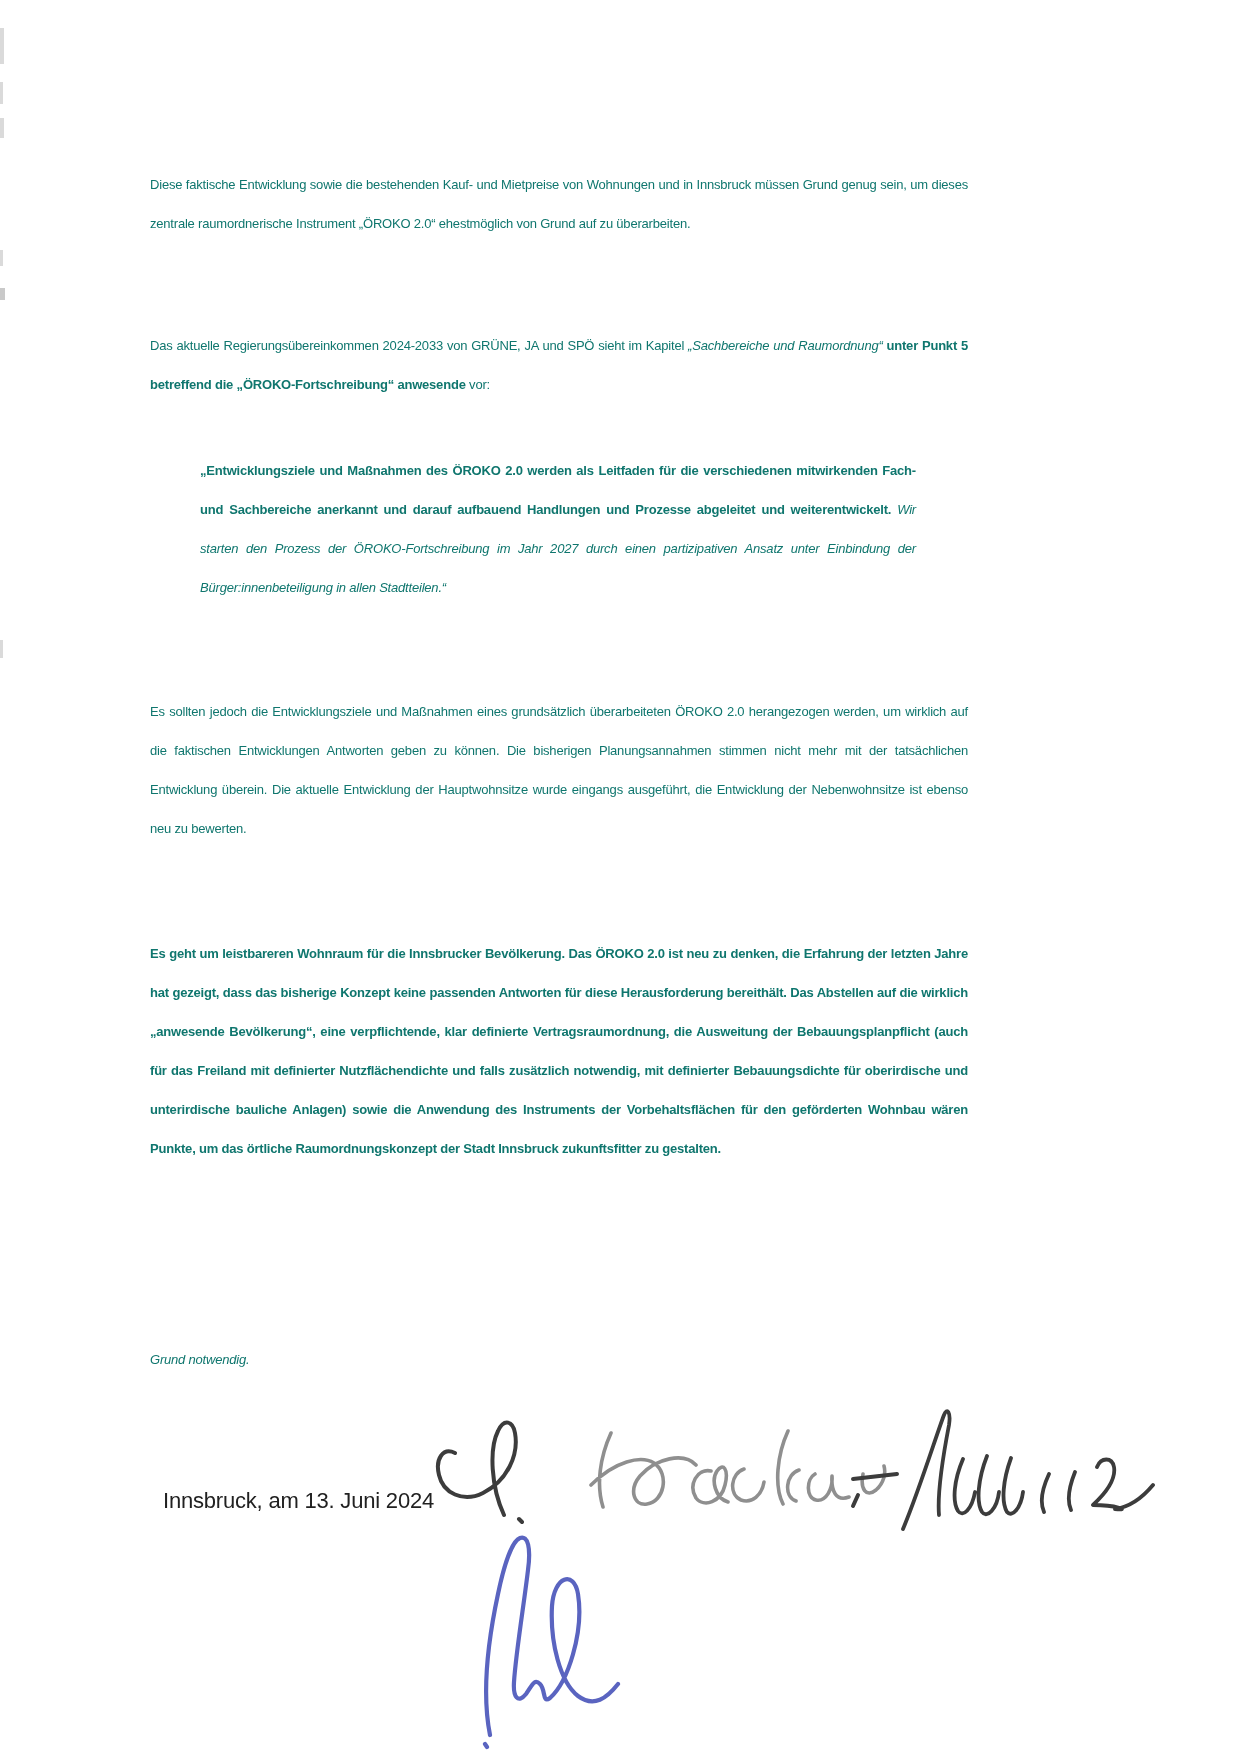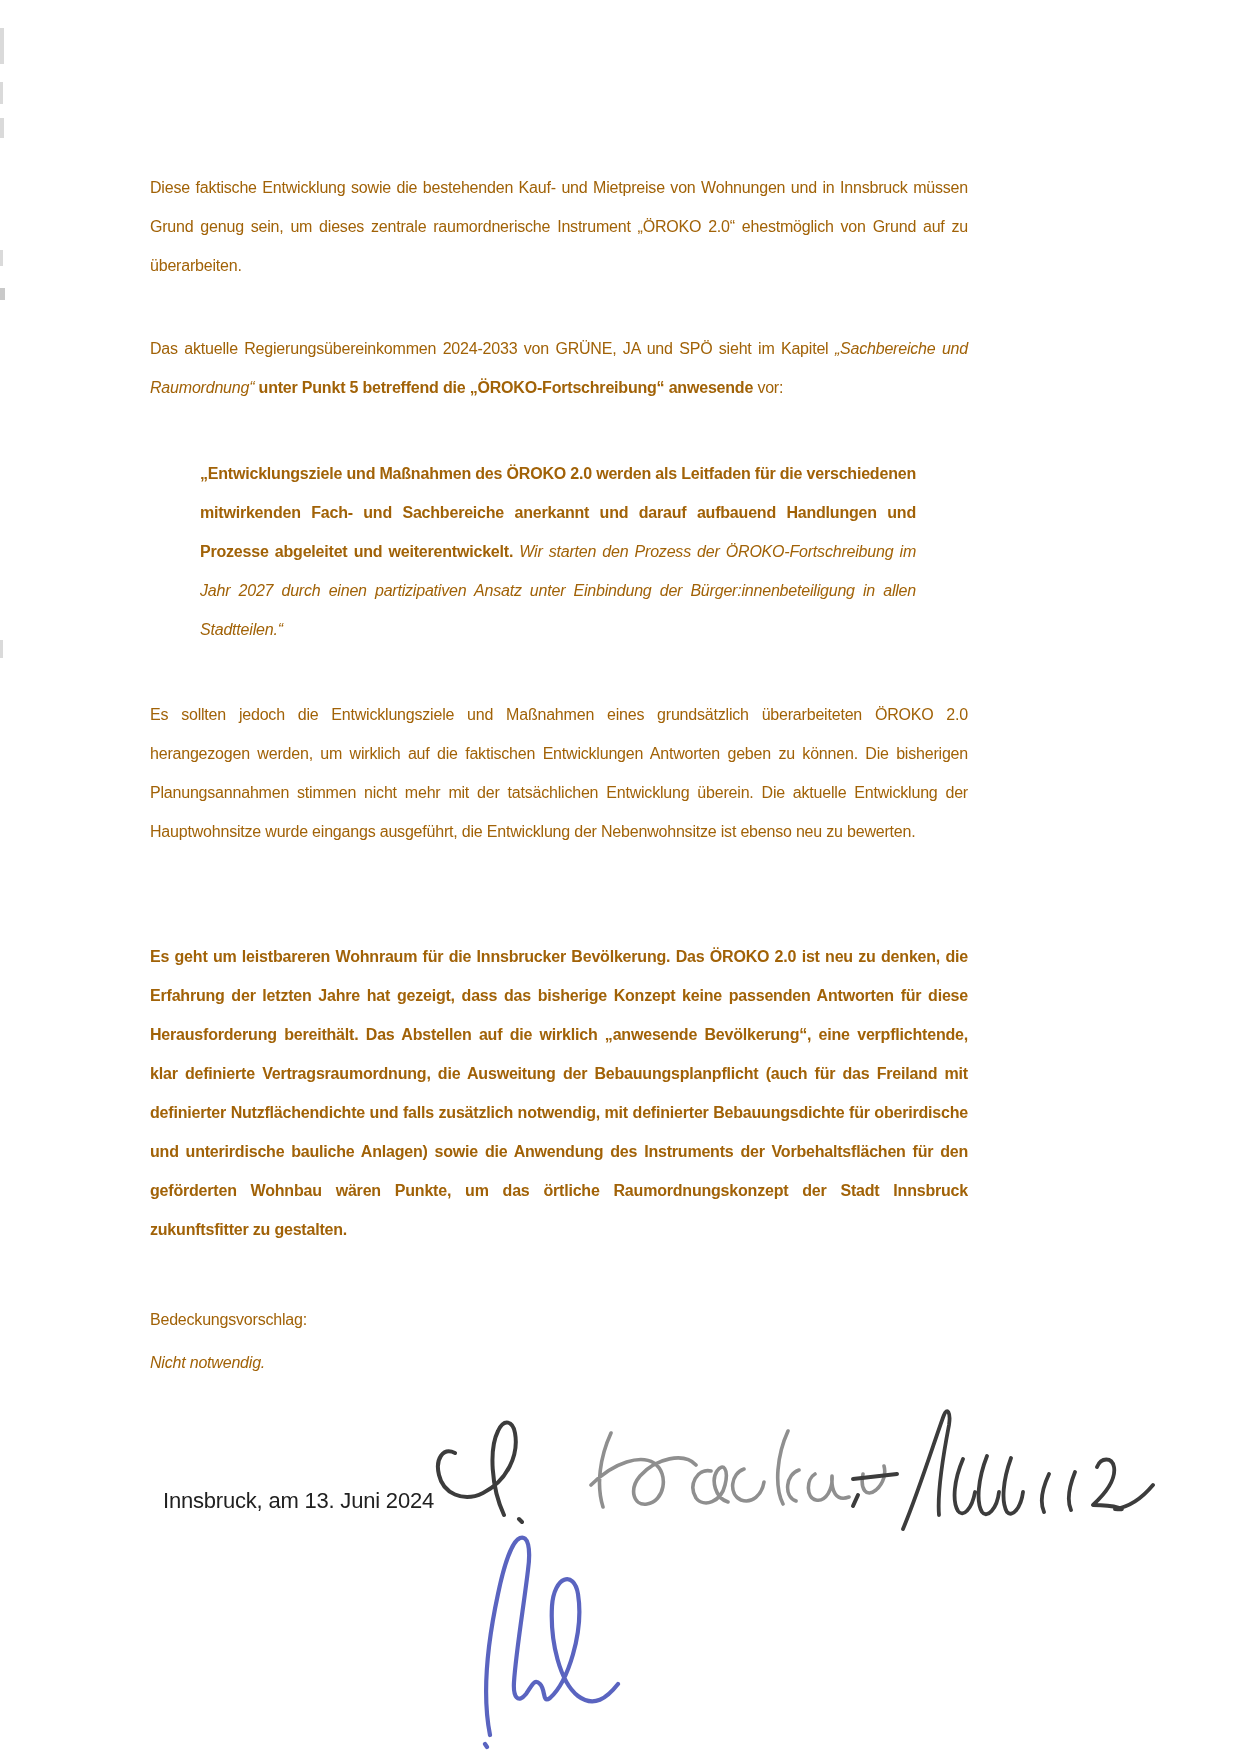--- a/index.html
+++ b/index.html
@@ -7,25 +7,25 @@
     position:relative;
     width:1240px;height:1753px;
     background:#ffffff;
     font-family:"Liberation Sans", sans-serif;
     color:#212121;
     overflow:hidden;
   }
   .para{
     position:absolute;
     left:150px;width:818px;
-    font-size:16px;
+    font-size:13px;
     line-height:39px;
     letter-spacing:-0.2px;
     text-align:justify;
-    color:#a16207;
+    color:#0f766e;
   }
   .quote{
     left:200px;width:716px;
   }
   .b{font-weight:bold;}
   .i{font-style:italic;}
   .bi{font-weight:bold;}
   .plain{text-align:left;}
   .dateline{
     position:absolute;left:163px;top:1488px;
@@ -49,22 +49,21 @@
   <p class="para" style="top:152px;"><span>Diese faktische Entwicklung sowie die bestehenden Kauf- und Mietpreise von Wohnungen und in Innsbruck müssen Grund genug sein, um dieses zentrale raumordnerische Instrument „ÖROKO 2.0“ ehestmöglich von Grund auf zu überarbeiten.</span></p>
 
   <p class="para" style="top:313px;"><span>Das aktuelle Regierungsübereinkommen 2024-2033 von GRÜNE, JA und SPÖ sieht im Kapitel </span><span class="i">„Sachbereiche und Raumordnung“</span><span class="b"> unter Punkt 5 betreffend die </span><span class="bi">„ÖROKO-Fortschreibung“</span><span class="b"> anwesende </span><span>vor:</span></p>
 
   <p class="para quote" style="top:438px;"><span class="bi">„Entwicklungsziele und Maßnahmen des ÖROKO 2.0 werden als Leitfaden für die verschiedenen mitwirkenden Fach- und Sachbereiche anerkannt und darauf aufbauend Handlungen und Prozesse abgeleitet und weiterentwickelt. </span><span class="i">Wir starten den Prozess der ÖROKO-Fortschreibung im Jahr 2027 durch einen partizipativen Ansatz unter Einbindung der Bürger:innenbeteiligung in allen Stadtteilen.“</span></p>
 
   <p class="para" style="top:679px;"><span>Es sollten jedoch die Entwicklungsziele und Maßnahmen eines grundsätzlich überarbeiteten ÖROKO 2.0 herangezogen werden, um wirklich auf die faktischen Entwicklungen Antworten geben zu können. Die bisherigen Planungsannahmen stimmen nicht mehr mit der tatsächlichen Entwicklung überein. Die aktuelle Entwicklung der Hauptwohnsitze wurde eingangs ausgeführt, die Entwicklung der Nebenwohnsitze ist ebenso neu zu bewerten.</span></p>
 
   <p class="para b" style="top:921px;"><span>Es geht um leistbareren Wohnraum für die Innsbrucker Bevölkerung. Das ÖROKO 2.0 ist neu zu denken, die Erfahrung der letzten Jahre hat gezeigt, dass das bisherige Konzept keine passenden Antworten für diese Herausforderung bereithält. Das Abstellen auf die wirklich „anwesende Bevölkerung“, eine verpflichtende, klar definierte Vertragsraumordnung, die Ausweitung der Bebauungsplanpflicht (auch für das Freiland mit definierter Nutzflächendichte und falls zusätzlich notwendig, mit definierter Bebauungsdichte für oberirdische und unterirdische bauliche Anlagen) sowie die Anwendung des Instruments der Vorbehaltsflächen für den geförderten Wohnbau wären Punkte, um das örtliche Raumordnungskonzept der Stadt Innsbruck zukunftsfitter zu gestalten.</span></p>
 
-  <p class="para plain" style="top:1284px;"><span>Bedeckungsvorschlag:</span></p>
-  <p class="para plain i" style="top:1327px;"><span>Nicht notwendig.</span></p>
+  <p class="para plain i" style="top:1327px;"><span>Grund notwendig.</span></p>
 
   <div class="dateline">Innsbruck, am 13. Juni 2024</div>
 
   <svg class="sig" style="left:425px;top:1405px;" width="740" height="145" viewBox="0 0 740 145">
     <g fill="none" stroke-linecap="round" stroke-linejoin="round">
 
       <path stroke-width="4" d="M30 48 C 18 42, 10 54, 14 70 C 18 88, 38 98, 58 88 C 82 76, 94 50, 90 28 C 88 16, 79 13, 73 26 C 64 44, 66 82, 79 110 M 94 114 l 3 3" stroke="#3c3c3c"></path>
 
       <path stroke-width="3.6" d="M186 28 C 175 52, 171 80, 178 102 M 166 80 C 190 56, 216 50, 229 58 C 245 69, 239 97, 222 99 C 208 101, 204 84, 215 71 C 231 53, 259 47, 271 60 M 286 66 C 272 63, 263 80, 271 93 C 279 103, 296 97, 300 80 C 304 64, 298 57, 292 66 C 286 75, 290 93, 303 97 M 319 64 C 306 68, 303 89, 316 95 C 327 99, 337 90, 339 77 M 363 26 C 352 50, 349 81, 358 99 M 374 65 C 361 69, 358 91, 371 96 M 390 69 C 381 74, 381 93, 391 95 C 401 97, 408 84, 407 71 M 407 71 C 406 86, 411 97, 424 92 M 438 69 C 435 84, 441 93, 451 85 C 459 78, 461 68, 459 61" stroke="#8f8f8f"></path>
 

